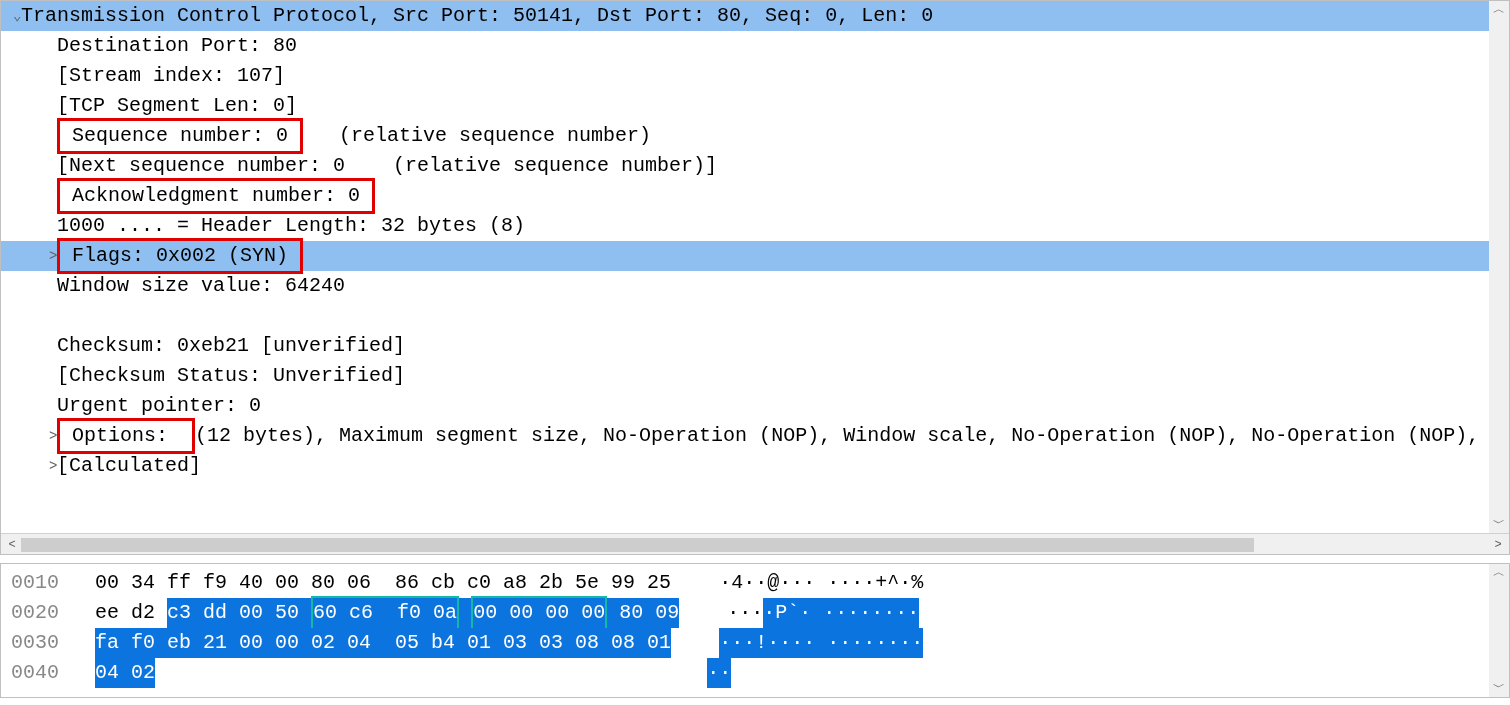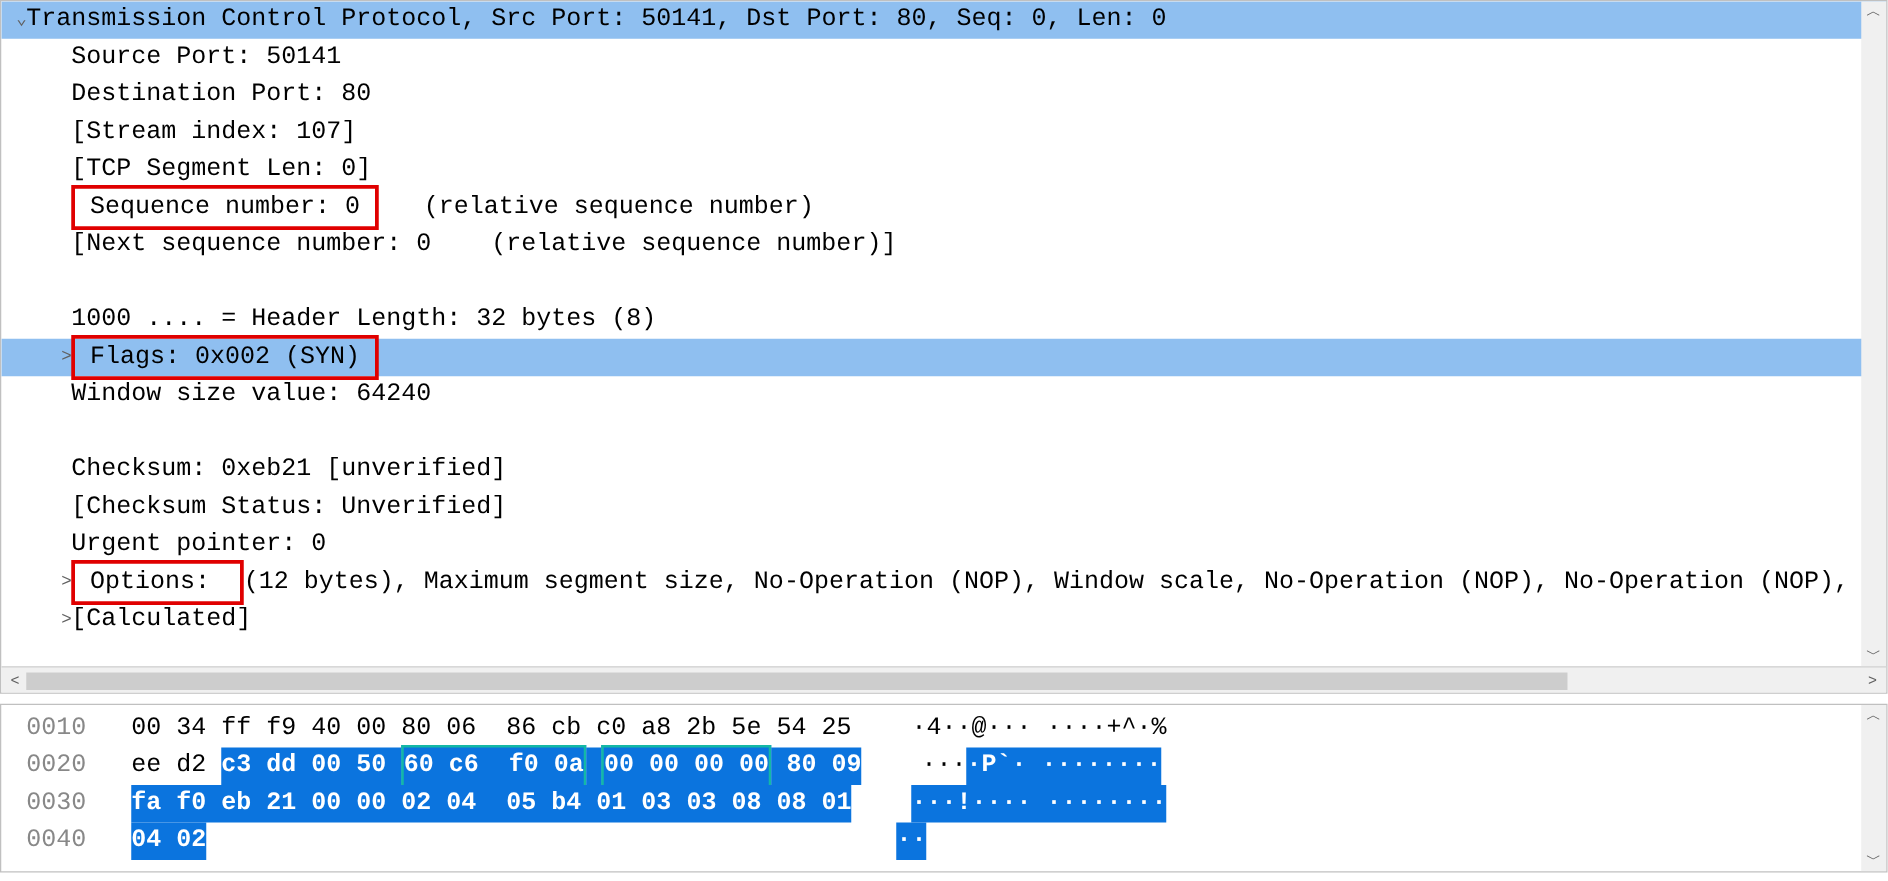--- a/index.html
+++ b/index.html
@@ -89,57 +89,52 @@
 
   .bottom-pane {
     border: 1px solid #c0c0c0;
     margin-top: 8px;
     height: 135px;
     position: relative;
     background: #ffffff;
     overflow: hidden;
   }
   .hex-area {
-    padding-left: 20px;
+    padding-left: 10px;
     padding-top: 4px;
     margin-right: 20px;
   }
   .hexrow {
     white-space: pre;
     height: 30px;
     display: flex;
     align-items: center;
   }
   .offset { color: #888888; }
   .hexsel {
     background: #0b74de;
     color: #ffffff;
-    font-weight: bold;
   }
   .hexred {
     border: 2px solid #14b8a6;
     padding: 0;
     margin: -2px 0;
   }
 </style>
 </head>
 <body>
 
 <div class="top-pane">
   <div class="tree-area">
 
     <div class="row hl1">
       <span class="toggle">⌄</span>
       <span>Transmission Control Protocol, Src Port: 50141, Dst Port: 80, Seq: 0, Len: 0</span>
     </div>
 
-    <div class="row indent1">
-      <span class="toggle">  </span>
-      <span>Source Port: 50141</span>
-    </div>
 
     <div class="row indent1">
       <span class="toggle">  </span>
       <span>Destination Port: 80</span>
     </div>
 
     <div class="row indent1">
       <span class="toggle">  </span>
       <span>[Stream index: 107]</span>
     </div>
@@ -154,20 +149,21 @@
       <span class="redbox"><span>Sequence number: 0</span></span><span>   (relative sequence number)</span>
     </div>
 
     <div class="row indent1">
       <span class="toggle">  </span>
       <span>[Next sequence number: 0    (relative sequence number)]</span>
     </div>
 
     <div class="row indent1">
       <span class="toggle">  </span>
+      <span class="redbox"><span>Acknowledgment number: 0</span></span>
     </div>
 
     <div class="row indent1">
       <span class="toggle">  </span>
       <span>1000 .... = Header Length: 32 bytes (8)</span>
     </div>
 
     <div class="row hl2 indent2">
       <span class="toggle">&gt;</span>
       <span class="redbox"><span>Flags: 0x002 (SYN)</span></span>
@@ -219,21 +215,21 @@
       <div class="thumb"></div>
     </div>
     <div class="arrow">&gt;</div>
   </div>
 </div>
 
 <div class="bottom-pane">
   <div class="hex-area">
 
     <div class="hexrow">
-      <span class="offset">0010</span><span>   00 34 ff f9 40 00 80 06  86 cb c0 a8 2b 5e 54 25</span><span>    ·4··@··· ····+^·%</span>
+      <span class="offset">0010</span><span>   00 34 ff f9 40 00 80 06  86 cb c0 a8 2b 5e 99 25</span><span>    ·4··@··· ····+^·%</span>
     </div>
 
     <div class="hexrow">
       <span class="offset">0020</span><span>   ee d2 </span><span class="hexsel">c3 dd 00 50 </span><span class="hexsel hexred">60 c6  f0 0a</span><span class="hexsel"> </span><span class="hexsel hexred">00 00 00 00</span><span class="hexsel"> 80 09</span><span>    ···</span><span class="hexsel">·P`· ········</span>
     </div>
 
     <div class="hexrow">
       <span class="offset">0030</span><span>   </span><span class="hexsel">fa f0 eb 21 00 00 02 04  05 b4 01 03 03 08 08 01</span><span>    </span><span class="hexsel">···!···· ········</span>
     </div>
 

